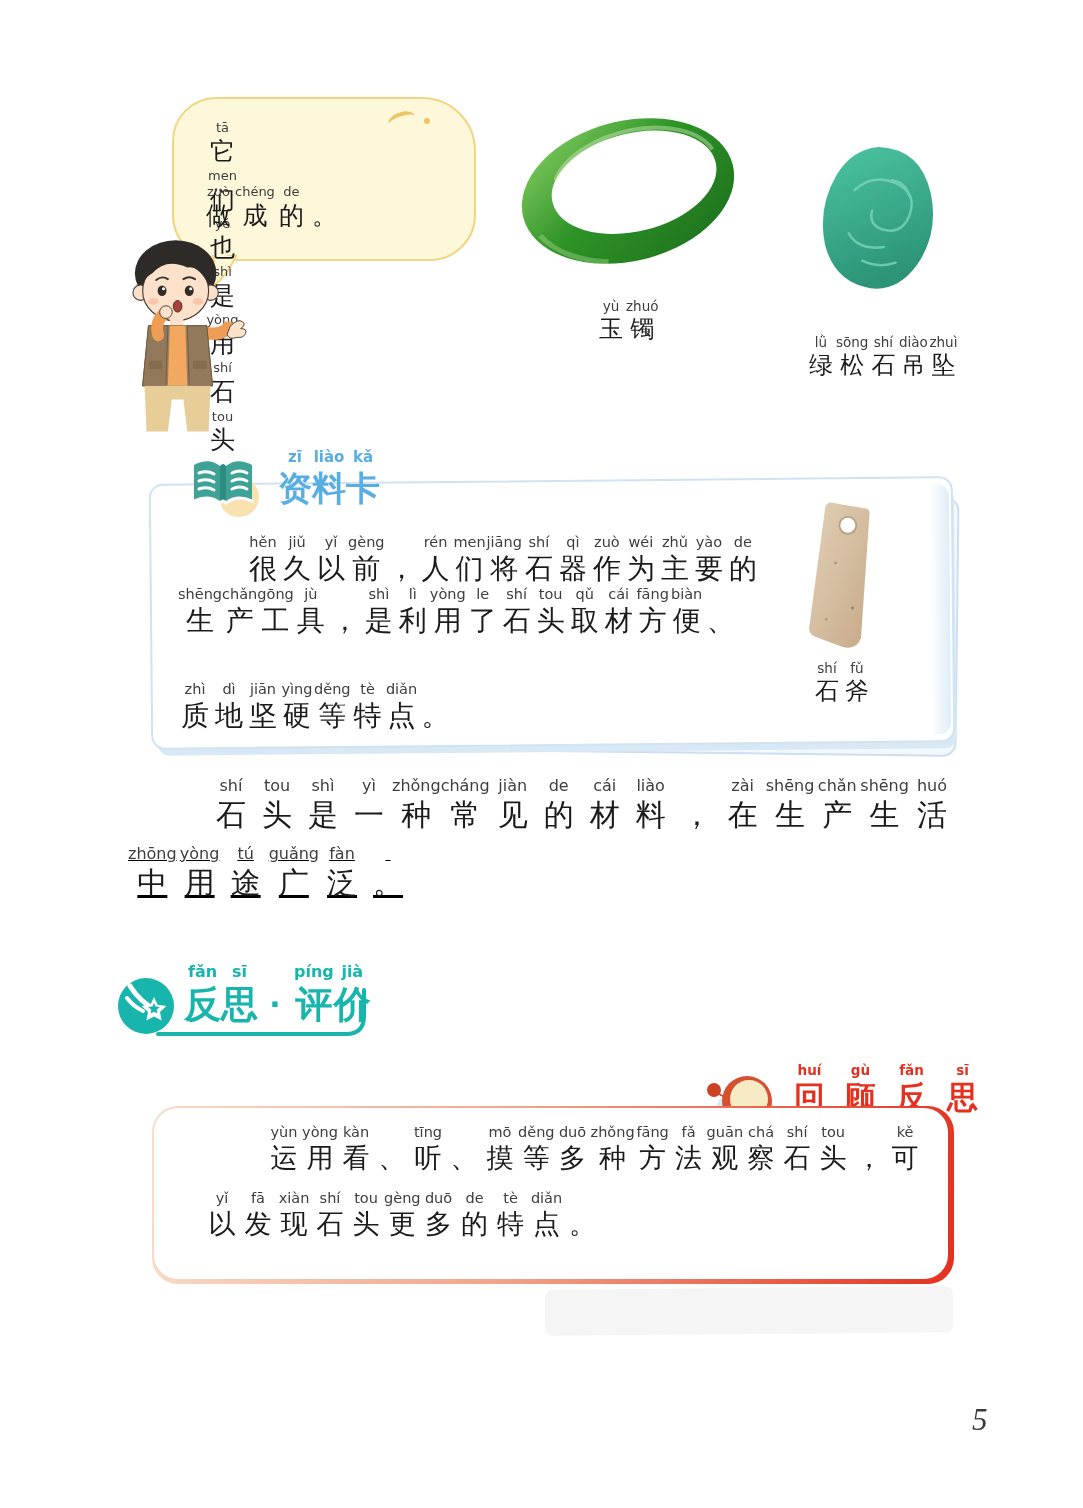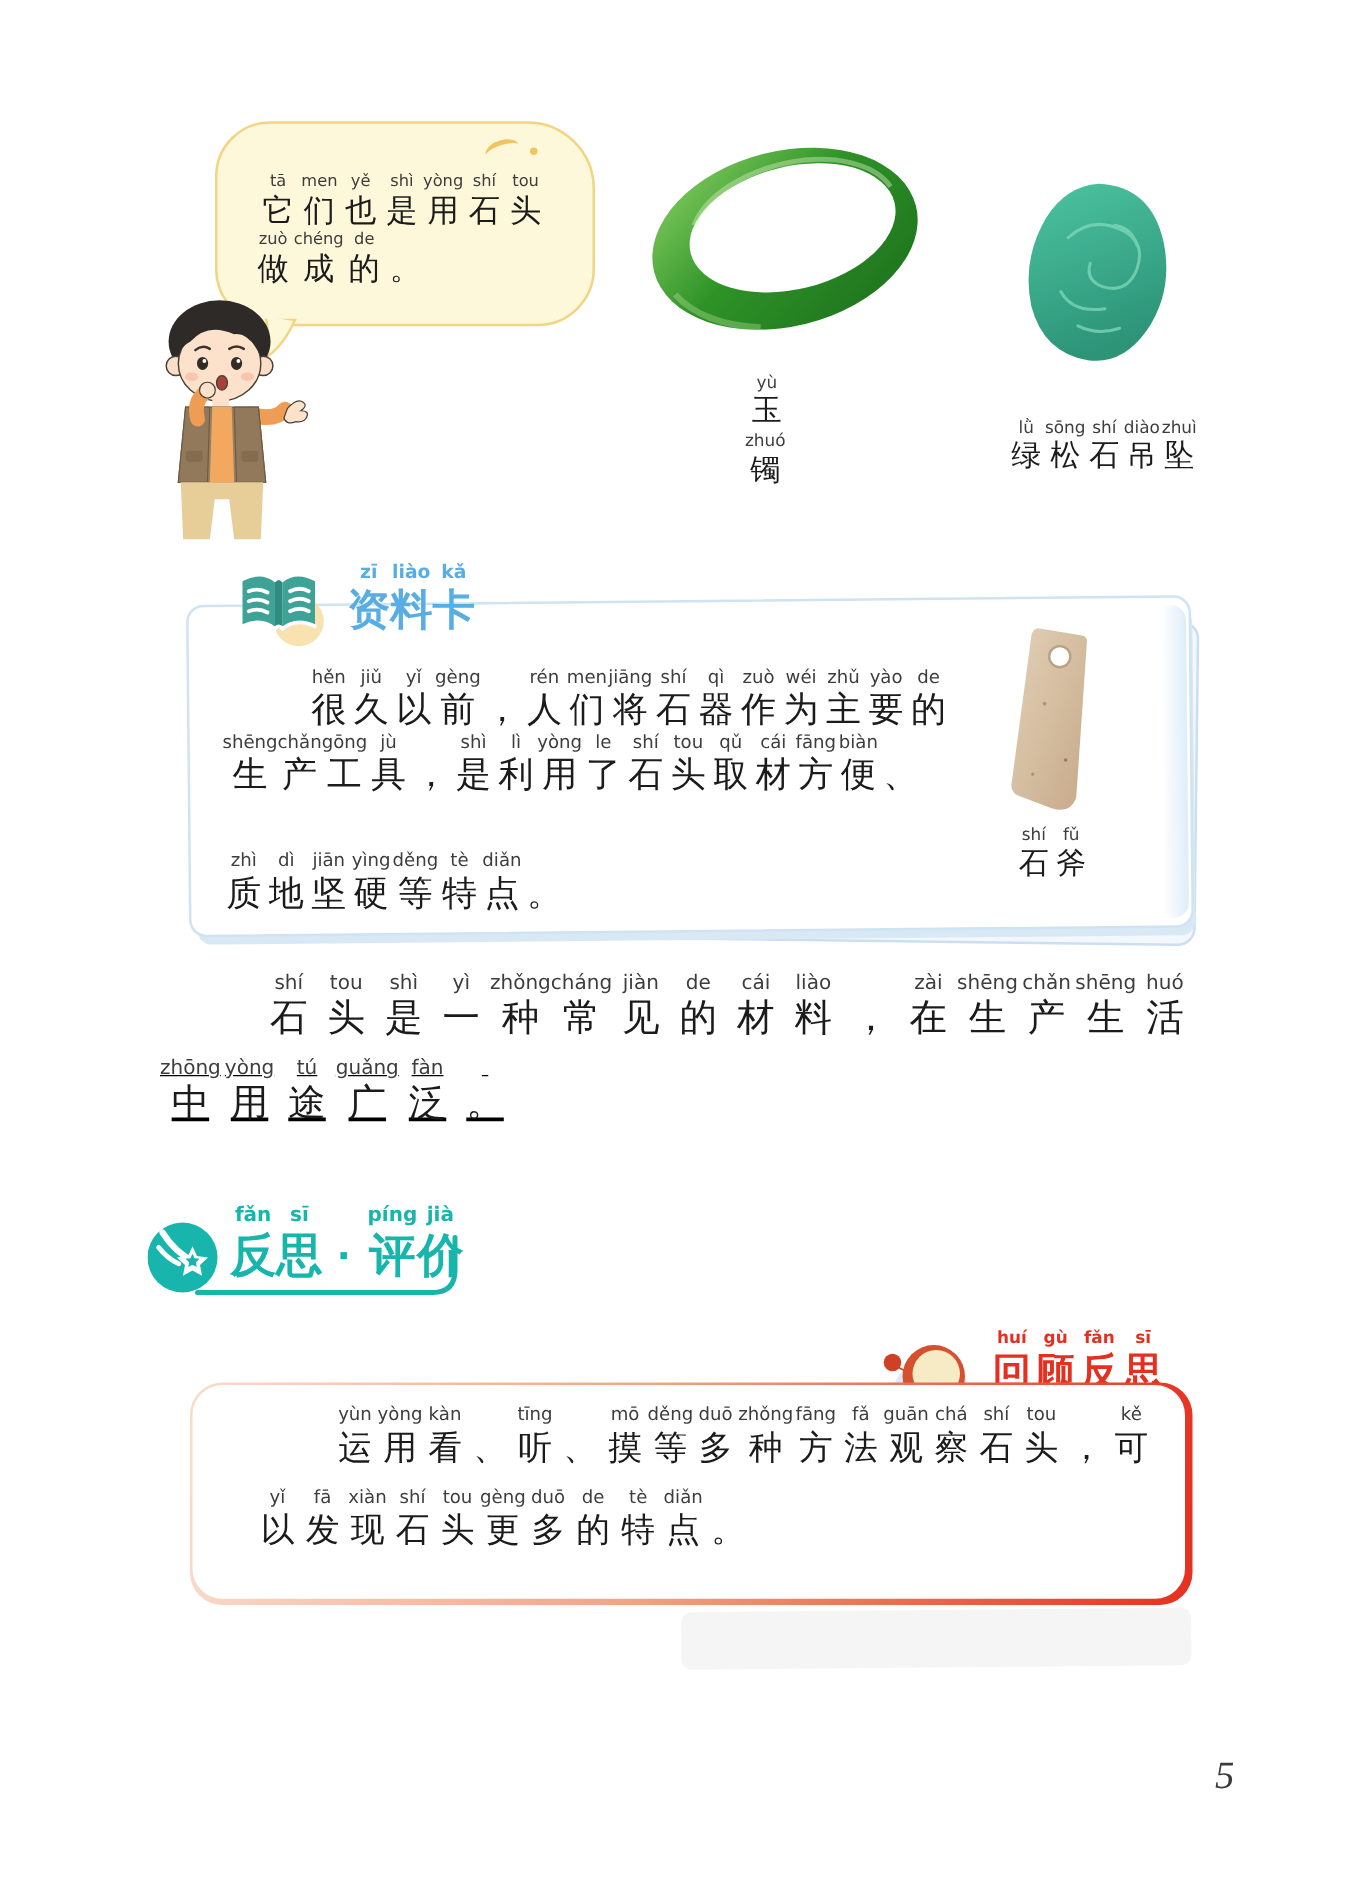--- a/index.html
+++ b/index.html
@@ -64,21 +64,21 @@
 
 <div id="page">
 
   <div class="bubble"></div>
   <div class="bubble-crescent"></div>
   <div class="bubble-dot"></div>
   <svg class="bubble-tail" viewBox="0 0 34 40">
     <path d="M6,0 Q12,20 2,36 Q18,30 30,4 Z" fill="#FEF8DB" stroke="#F2D482" stroke-width="2"></path>
     <rect x="5" y="0" width="24" height="3" fill="#FEF8DB"></rect>
   </svg>
-  <div class="ruby sz-bubble" style="left:206px;top:138px;">
+  <div class="ruby sz-bubble" style="left:206px;top:120px;flex-direction:column;">
       <span class="rb">
         <span class="py">tā</span>
         <span class="hz">它</span>
       </span>
       <span class="rb">
         <span class="py">men</span>
         <span class="hz">们</span>
       </span>
       <span class="rb">
         <span class="py">yě</span>
@@ -156,21 +156,21 @@
         <stop offset=".45" stop-color="#2E9327"></stop>
         <stop offset="1" stop-color="#1C6E1C"></stop>
       </linearGradient>
     </defs>
     <g transform="rotate(-14 116 98)">
       <path fill-rule="evenodd" fill="url(#jade)" d="M8,98 a108,70 0 1 0 216,0 a108,70 0 1 0 -216,0 Z M40,91 a84,49 0 1 0 168,0 a84,49 0 1 0 -168,0 Z"></path>
       <path d="M48,70 a84,49 0 0 1 160,8" fill="none" stroke="#CFEBB9" stroke-width="4" opacity=".45"></path>
       <path d="M20,120 a108,70 0 0 0 60,42" fill="none" stroke="#BFE6A0" stroke-width="5" opacity=".35"></path>
     </g>
   </svg>
-  <div class="ruby sz-figlabel" style="left:596px;top:298px;flex-direction:column;">
+  <div class="ruby sz-figlabel" style="left:596px;top:298px;">
       <span class="rb">
         <span class="py">yù</span>
         <span class="hz">玉</span>
       </span>
       <span class="rb">
         <span class="py">zhuó</span>
         <span class="hz">镯</span>
       </span>
     </div>
 
@@ -562,21 +562,21 @@
     <path d="M2,52 Q20,44 36,46" stroke="#F5C0A8" stroke-width="7" fill="none" stroke-linecap="round" opacity=".85"></path>
     <ellipse cx="48" cy="50" rx="30" ry="25" fill="#D9E9F5"></ellipse>
     <rect x="22" y="58" width="34" height="7" rx="3.5" transform="rotate(38 39 61)" fill="#D9B06A"></rect>
     <path d="M22,31 Q32,36 40,42" stroke="#C54A2C" stroke-width="1.5" fill="none"></path>
     <path d="M72,62 Q64,55 60,50" stroke="#C54A2C" stroke-width="1.5" fill="none"></path>
     <circle cx="50" cy="38" r="25" fill="#D4502E"></circle>
     <circle cx="52" cy="36" r="19" fill="#F6EBC4"></circle>
     <circle cx="17" cy="27" r="7" fill="#CE4124"></circle>
     <circle cx="74" cy="66" r="7.5" fill="#CE4124"></circle>
   </svg>
-  <div class="ruby t-red" style="left:792px;top:1062px;">
+  <div class="ruby t-red" style="left:792px;top:1062px;gap:16px;">
       <span class="rb">
         <span class="py">huí</span>
         <span class="hz">回</span>
       </span>
       <span class="rb">
         <span class="py">gù</span>
         <span class="hz">顾</span>
       </span>
       <span class="rb">
         <span class="py">fǎn</span>

